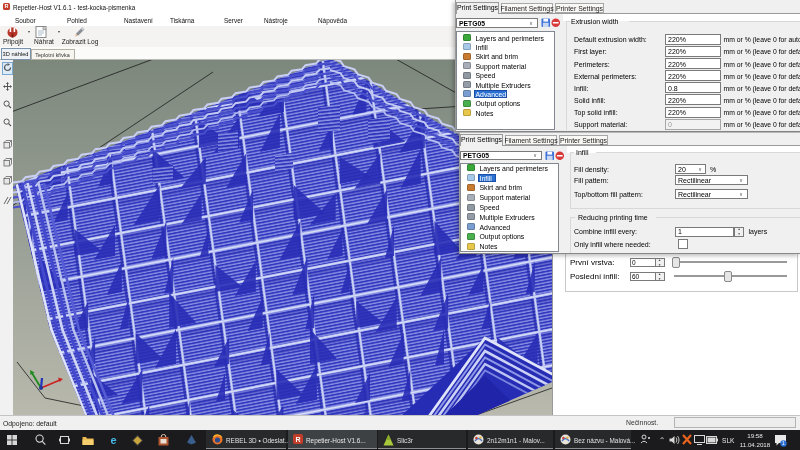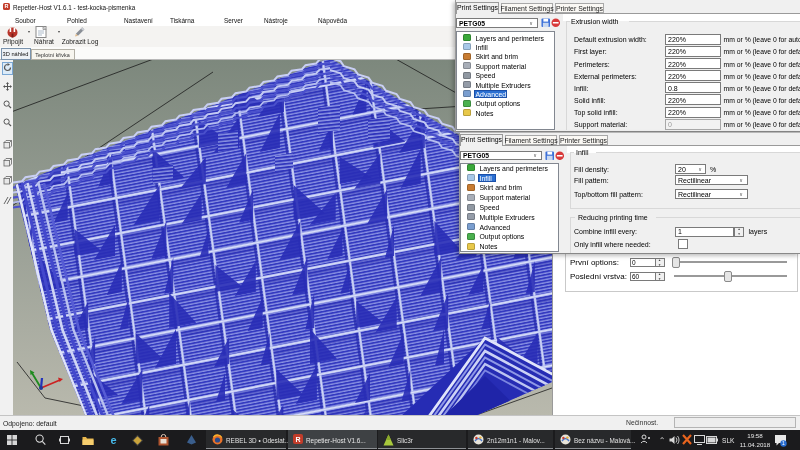--- a/index.html
+++ b/index.html
@@ -380,22 +380,22 @@
       <line x1="0" y1="0" x2="19" y2="-8" stroke="#cc2222" stroke-width="1.8"></line>
       <path d="M22 -9 l-5 -1.5 l1.5 4.5 Z" fill="#cc2222"></path>
       <line x1="0" y1="0" x2="-9" y2="-15" stroke="#1e8a1e" stroke-width="1.8"></line>
       <path d="M-11 -18 l0.5 5 l4 -2.5 Z" fill="#1e8a1e"></path>
       <line x1="0" y1="0" x2="1" y2="-10" stroke="#2233bb" stroke-width="2.2"></line>
       <circle cx="0" cy="0" r="2" fill="#223a99"></circle>
     </g>
   </svg>
 <div style="position:absolute;left:552px;top:60px;width:248px;height:355px;background:#ffffff;box-sizing:border-box;"></div>
 <div style="position:absolute;left:552px;top:60px;width:1px;height:355px;background:#9a9a9a;"></div>
-<div style="position:absolute;left:570px;top:262.3px;transform:translateY(-50%);font:normal 8px 'Liberation Sans', sans-serif;color:#000;white-space:nowrap;letter-spacing:0;">První options:</div>
-<div style="position:absolute;left:570px;top:276.3px;transform:translateY(-50%);font:normal 8px 'Liberation Sans', sans-serif;color:#000;white-space:nowrap;letter-spacing:0;">Poslední vrstva:</div>
+<div style="position:absolute;left:570px;top:262.3px;transform:translateY(-50%);font:normal 8px 'Liberation Sans', sans-serif;color:#000;white-space:nowrap;letter-spacing:0;">První vrstva:</div>
+<div style="position:absolute;left:570px;top:276.3px;transform:translateY(-50%);font:normal 8px 'Liberation Sans', sans-serif;color:#000;white-space:nowrap;letter-spacing:0;">Poslední infill:</div>
 <div style="position:absolute;left:629.5px;top:257.9px;width:35px;height:8.8px;background:#fff;border:1px solid #7a7a7a;box-sizing:border-box;"></div>
 <div style="position:absolute;left:632px;top:262.29999999999995px;transform:translateY(-50%);font:normal 6.5px 'Liberation Sans', sans-serif;color:#000;white-space:nowrap;letter-spacing:0;">0</div>
 <div style="position:absolute;left:655px;top:257.9px;width:9.5px;height:8.8px;background:#f0f0f0;border:1px solid #7a7a7a;box-sizing:border-box;"></div>
 <div style="position:absolute;left:659.7px;top:260.09999999999997px;transform:translate(-50%,-50%);font:normal 3.2px 'Liberation Sans', sans-serif;color:#444;white-space:nowrap;letter-spacing:0;">▲</div>
 <div style="position:absolute;left:659.7px;top:264.5px;transform:translate(-50%,-50%);font:normal 3.2px 'Liberation Sans', sans-serif;color:#444;white-space:nowrap;letter-spacing:0;">▼</div>
 <div style="position:absolute;left:629.5px;top:271.9px;width:35px;height:8.8px;background:#fff;border:1px solid #7a7a7a;box-sizing:border-box;"></div>
 <div style="position:absolute;left:632px;top:276.29999999999995px;transform:translateY(-50%);font:normal 6.5px 'Liberation Sans', sans-serif;color:#000;white-space:nowrap;letter-spacing:0;">60</div>
 <div style="position:absolute;left:655px;top:271.9px;width:9.5px;height:8.8px;background:#f0f0f0;border:1px solid #7a7a7a;box-sizing:border-box;"></div>
 <div style="position:absolute;left:659.7px;top:274.09999999999997px;transform:translate(-50%,-50%);font:normal 3.2px 'Liberation Sans', sans-serif;color:#444;white-space:nowrap;letter-spacing:0;">▲</div>
 <div style="position:absolute;left:659.7px;top:278.5px;transform:translate(-50%,-50%);font:normal 3.2px 'Liberation Sans', sans-serif;color:#444;white-space:nowrap;letter-spacing:0;">▼</div>

